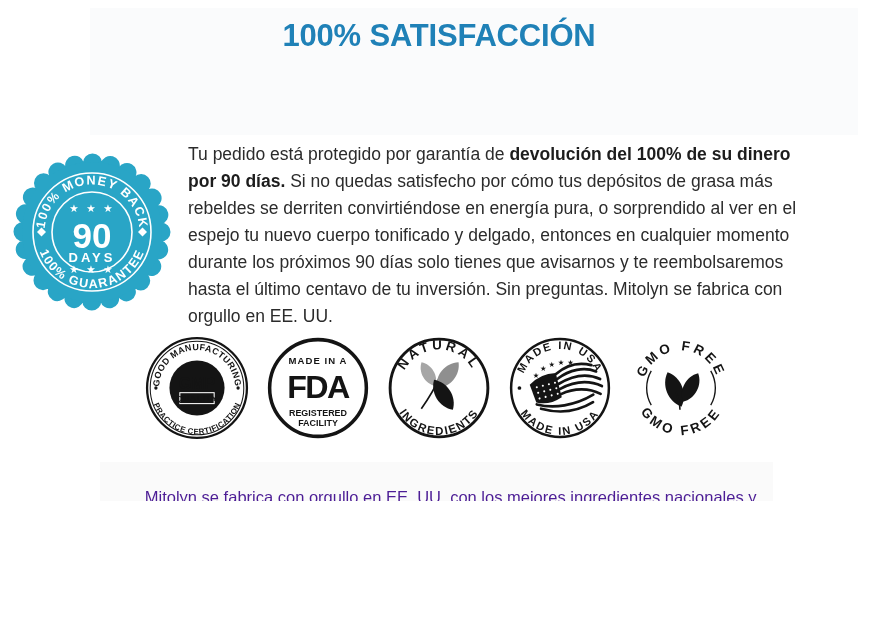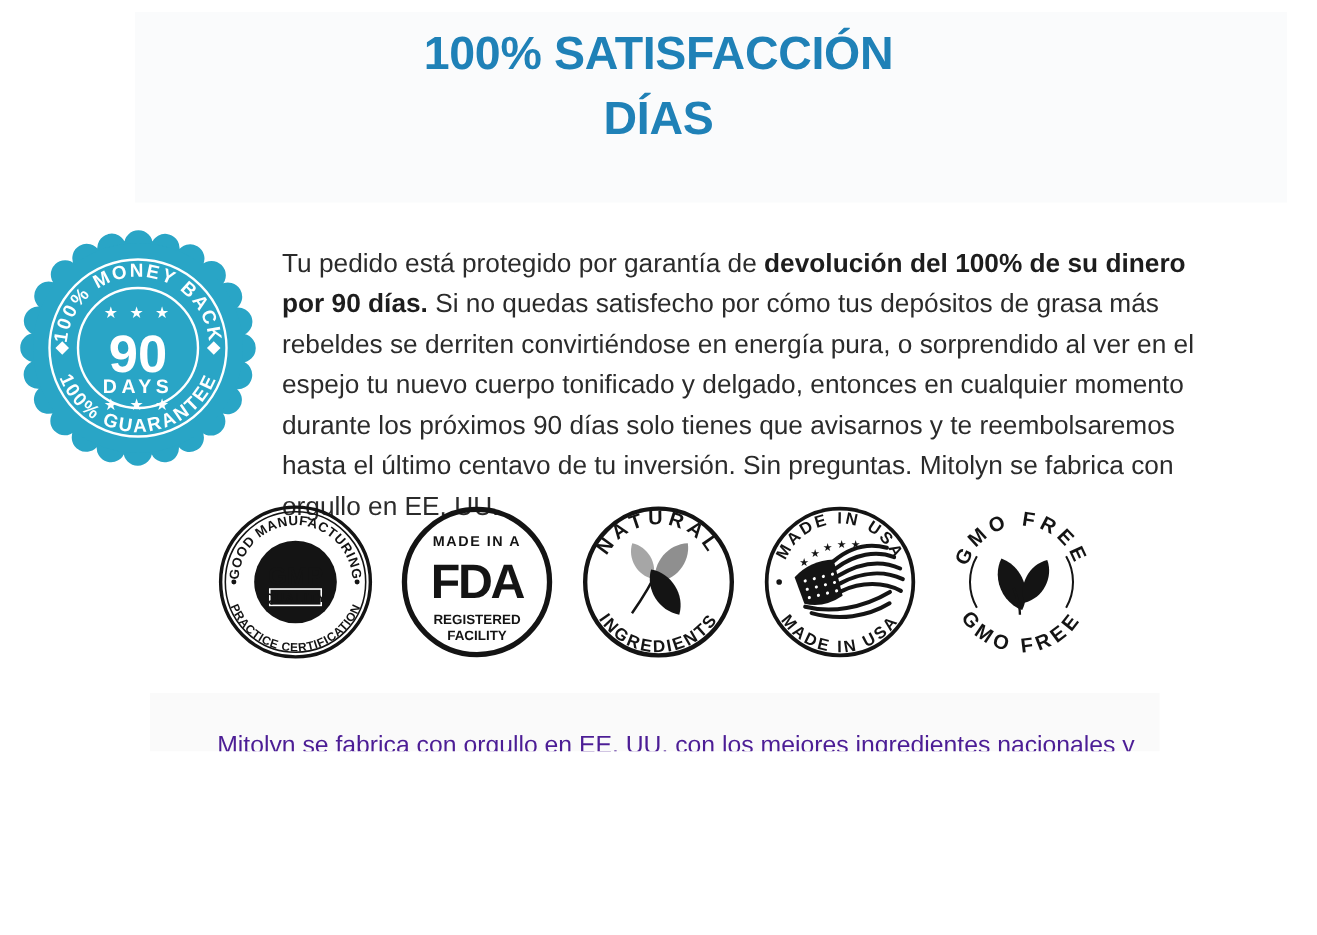--- a/index.html
+++ b/index.html
@@ -6,42 +6,41 @@
   .page{position:relative;width:878px;height:501px;background:#ffffff;overflow:hidden;
         font-family:"Liberation Sans","DejaVu Sans",sans-serif;}
   .header-band{position:absolute;left:90px;top:8px;width:768px;height:127px;background:#fafbfc;}
   .heading{position:absolute;left:0;top:14px;width:878px;margin:0;text-align:center;
            color:#1f81b7;font-size:31px;line-height:43px;font-weight:700;letter-spacing:-0.2px;}
   .hl{display:block;}
   .seal{position:absolute;left:12px;top:152px;width:160px;height:160px;}
   .seal-arc{fill:#ffffff;font-weight:700;font-size:12.6px;letter-spacing:1.4px;}
   .seal-center{fill:#ffffff;font-weight:700;}
   .star{font-family:"DejaVu Sans",sans-serif;}
-  .body-text{position:absolute;left:188px;top:162px;width:624px;margin:0;
+  .body-text{position:absolute;left:188px;top:141px;width:624px;margin:0;
              font-size:17.5px;line-height:27px;color:#2b2b2b;}
   .body-text strong{font-weight:700;color:#1d1d1d;}
   .cert-row{position:absolute;left:0;top:336px;width:878px;display:flex;justify-content:center;gap:17px;}
   .cert{width:104px;height:104px;}
   .cert text{fill:#141414;font-weight:700;}
   .ring{fill:none;stroke:#141414;}
   .wfill{fill:#ffffff;}
   .footer-box{position:absolute;left:100px;top:462px;width:673px;height:140px;background:#fafafa;}
   .footer-box p{margin:21px auto 0;max-width:640px;text-align:right;
                 font-size:16.5px;line-height:28px;color:#4c1d95;}
 </style>
 </head>
 <body>
 
 <div class="page">
 
   <div class="header-band"></div>
 
   <h1 class="heading">
     <span class="hl">100% SATISFACCIÓN</span>
-    <span class="hl">DÍAS</span>
   </h1>
 
   <svg class="seal" viewBox="0 0 160 160">
     <defs>
       <path id="seal-t" d="M32.5,80 A47.5,47.5 0 0 1 127.5,80"></path>
       <path id="seal-b" d="M24,80 A56,56 0 0 0 136,80"></path>
     </defs>
     <circle cx="80" cy="80" r="69" fill="none" stroke-width="19" stroke-linecap="round" stroke-dasharray="0.1 17.96" stroke="#29a5c6"></circle>
     <circle cx="80" cy="80" r="70" fill="#29a5c6"></circle>
     <circle cx="80" cy="80" r="59" fill="none" stroke="#ffffff" stroke-width="1.6"></circle>

